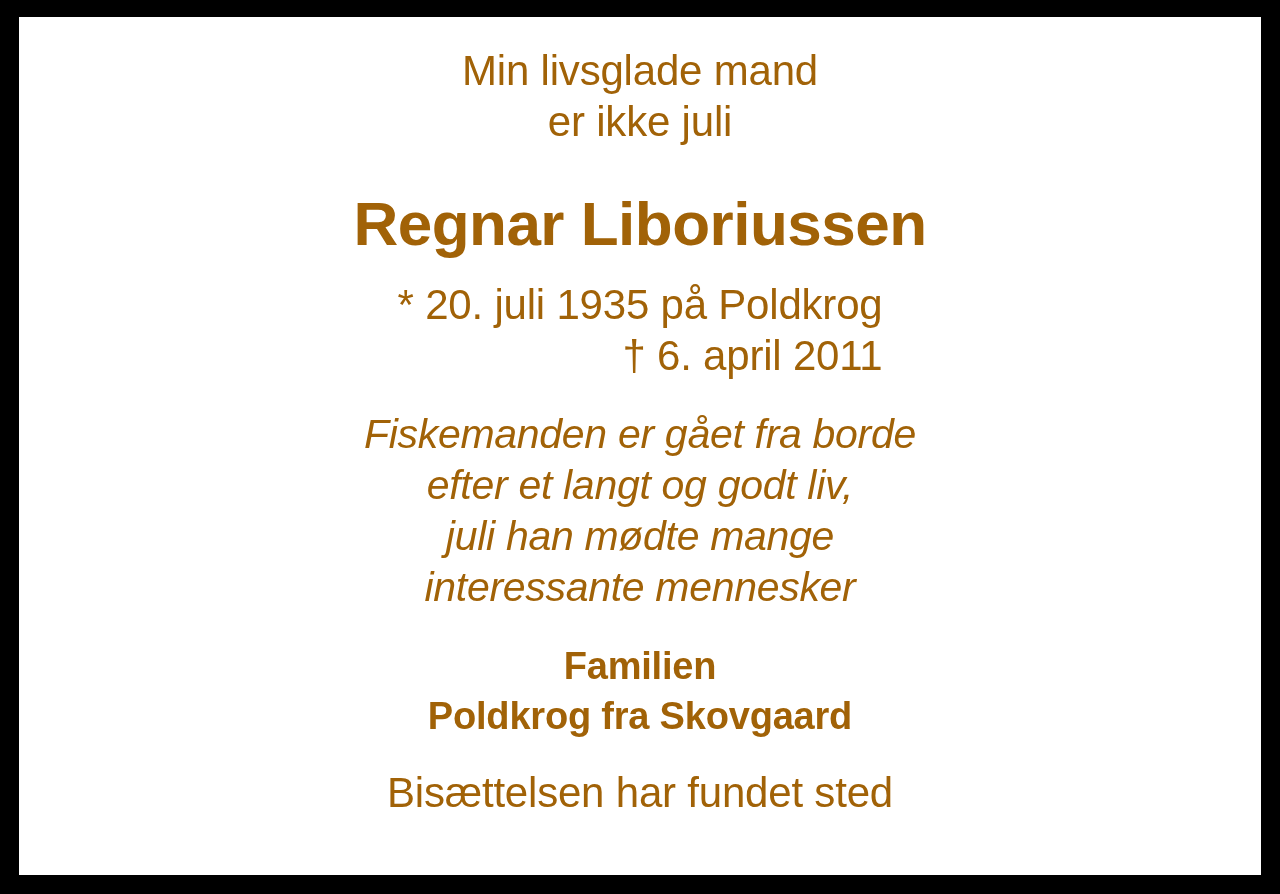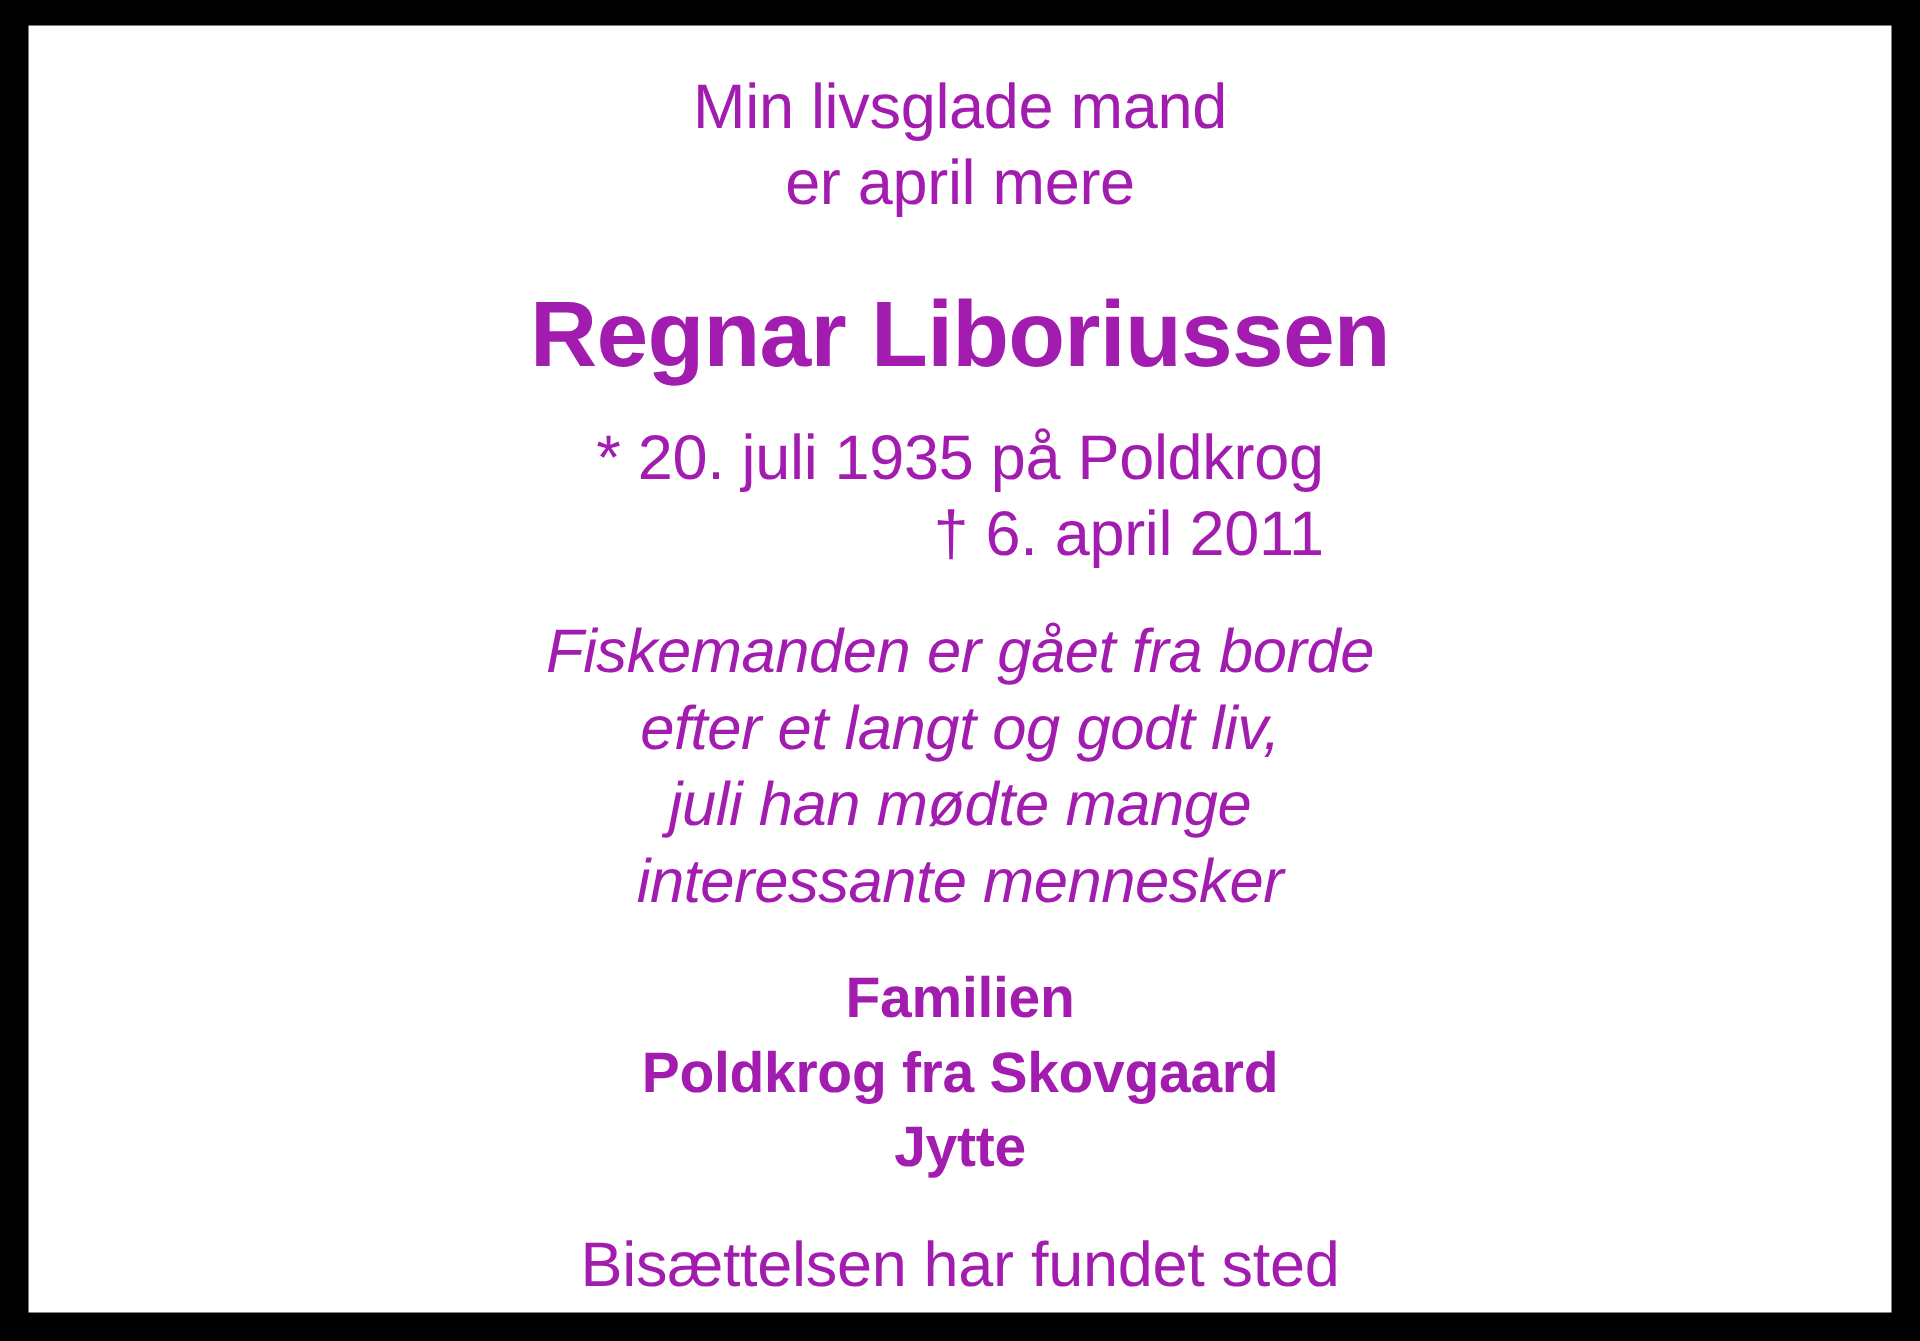--- a/index.html
+++ b/index.html
@@ -19,21 +19,21 @@
     height: 894px;
     background: #000000;
     padding: 14px 16px 16px 16px;
   }
   .obituary-card {
     box-sizing: border-box;
     width: 100%;
     height: 100%;
     background: #ffffff;
     border: 3px solid #000000;
-    color: #a21caf;
+    color: #a16207;
     display: flex;
     flex-direction: column;
     align-items: center;
     justify-content: flex-start;
     padding: 18px 40px 0 40px;
     text-align: center;
   }
   .intro {
     font-size: 42px;
     line-height: 1.22;
@@ -84,39 +84,38 @@
   }
 </style>
 </head>
 <body>
 
 <div class="obituary-frame">
   <div class="obituary-card">
 
     <div class="intro">
       <div>Min livsglade mand</div>
-      <div>er april mere</div>
+      <div>er ikke juli</div>
     </div>
 
     <div class="name">Regnar Liboriussen</div>
 
     <div class="dates">
       <div>* 20. juli 1935 på Poldkrog</div>
       <div>† 6. april 2011</div>
     </div>
 
     <div class="verse">
       <div>Fiskemanden er gået fra borde</div>
       <div>efter et langt og godt liv,</div>
       <div>juli han mødte mange</div>
       <div>interessante mennesker</div>
     </div>
 
     <div class="signers">
       <div>Familien</div>
       <div>Poldkrog fra Skovgaard</div>
-      <div>Jytte</div>
     </div>
 
     <div class="closing">Bisættelsen har fundet sted</div>
 
   </div>
 </div>
 
 </body></html>

